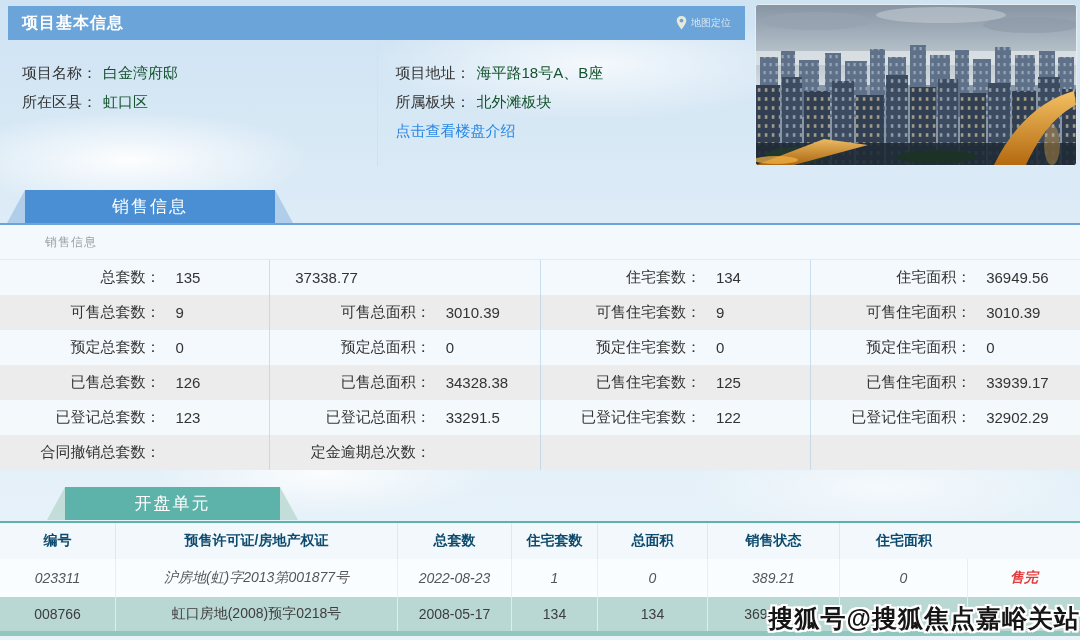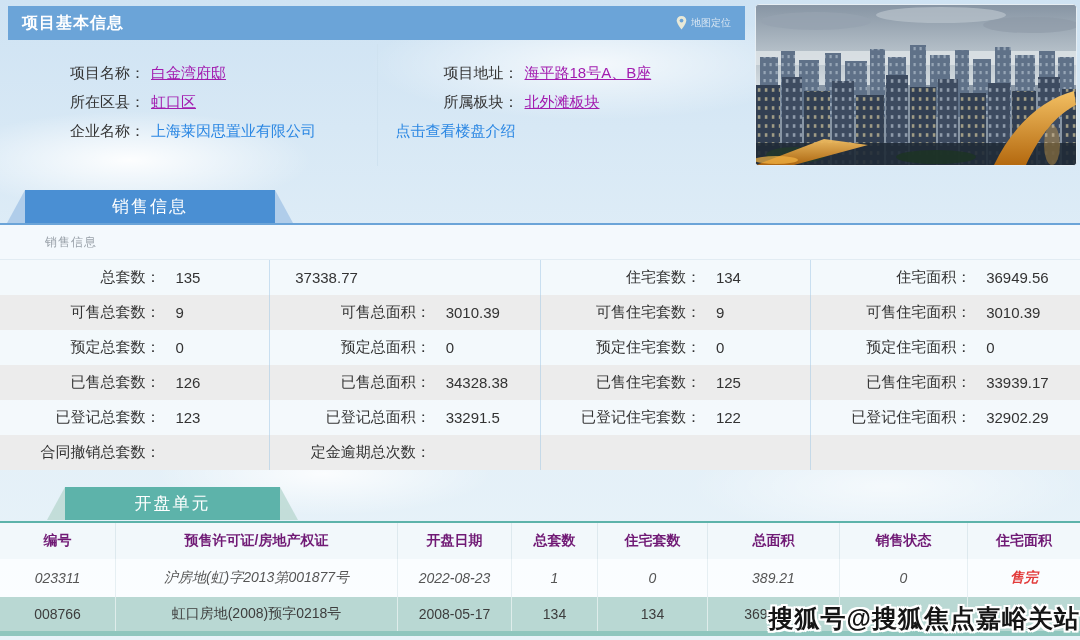--- a/index.html
+++ b/index.html
@@ -22,22 +22,22 @@
   
   .top{position:absolute;left:0;top:0;width:1080px;height:175px;}
   .bar{position:absolute;left:8px;top:6px;width:737px;height:34px;background:var(--header_blue);
        display:flex;align-items:center;justify-content:space-between;padding:0 14px;}
   .bar-title{color:#fff;font-size:16px;font-weight:bold;letter-spacing:1px;}
   .map-link{display:flex;align-items:center;gap:4px;color:#d9e6f2;font-size:10px;cursor:pointer;}
   .info-cols{position:absolute;left:8px;top:44px;width:737px;height:122px;display:flex;}
   .info-col{width:50%;padding:14px 12px 0 14px;}
   .info-col.right{border-left:1px solid #cfe2f0;padding-left:18px;}
   .field{font-size:15px;line-height:29px;white-space:nowrap;}
-  .field .lab{color:#333;margin-left:48px;}
-  .field .val{color:#a21caf;margin-left:6px;text-decoration:underline;}
+  .field .lab{color:#333;}
+  .field .val{color:#14532d;margin-left:6px;}
   .field .val.link, a.plain-link{color:var(--link_blue);text-decoration:none;cursor:pointer;}
   .detail-link{font-size:15px;line-height:29px;color:var(--link_blue);cursor:pointer;}
   .photo{position:absolute;left:755px;top:4px;width:322px;height:162px;border-radius:4px;
          overflow:hidden;border:1px solid #e6eef4;background:#8795a4;}
   .photo svg{display:block;width:100%;height:100%;}
   
   .tabwrap{position:absolute;height:33px;}
   .tab-shadow{position:absolute;left:0;top:0;width:100%;height:100%;
       clip-path:polygon(18px 0, calc(100% - 18px) 0, 100% 100%, 0 100%);opacity:.85;}
   .tab-main{position:absolute;left:18px;top:0;right:18px;height:100%;
@@ -62,21 +62,21 @@
   .scell:last-child{border-right:none;}
   .slabel{flex:1;text-align:right;font-size:15px;color:#333;}
   .svalue{width:42%;text-align:left;padding-left:15px;font-size:15px;color:#333;}
   
   .units-table{position:absolute;left:0;top:521px;width:1080px;font-size:14px;}
   .urow{display:grid;grid-template-columns:116px 282px 114px 86px 110px 132px 128px 1fr;}
   .ucell{display:flex;align-items:center;justify-content:center;text-align:center;
       border-right:1px solid #dde9ee;overflow:hidden;white-space:nowrap;}
   .urow .ucell:last-child{border-right:none;}
   .uhead{height:38px;background:#f2f8fb;border-top:2px solid var(--tab_teal);}
-  .uhead .ucell{color:#701a75;font-weight:bold;}
+  .uhead .ucell{color:#0c4a6e;font-weight:bold;}
   .ubody1{height:38px;background:rgba(252,254,255,.92);font-style:italic;}
   .ubody1 .ucell{color:#555;border-right:1px solid #e6eff3;}
   .ubody2{height:34px;background:var(--unit_row_teal);}
   .ubody2 .ucell{color:#3d3d3d;border-right:1px solid rgba(255,255,255,.55);}
   .status-red{color:var(--status_red)!important;font-weight:bold;}
   .bottom-strip{position:absolute;left:0;top:631px;width:1080px;height:5px;background:#8fc6be;}
   
   .watermark{position:absolute;right:0px;bottom:5px;font-size:25px;font-weight:bold;color:#151515;
       letter-spacing:1px;white-space:nowrap;
       text-shadow:-2px -2px 0 #fff,2px -2px 0 #fff,-2px 2px 0 #fff,2px 2px 0 #fff,0 2px 0 #fff,0 -2px 0 #fff,2px 0 0 #fff,-2px 0 0 #fff;}
@@ -95,23 +95,20 @@
       <span>地图定位</span>
     </span>
   </div>
   <div class="info-cols">
     <div class="info-col">
       <div class="field">
         <span class="lab">项目名称：</span><span class="val">白金湾府邸</span>
       </div>
       <div class="field">
         <span class="lab">所在区县：</span><span class="val">虹口区</span>
-      </div>
-      <div class="field">
-        <span class="lab">企业名称：</span><span class="val link">上海莱因思置业有限公司</span>
       </div>
     </div>
     <div class="info-col right">
       <div class="field">
         <span class="lab">项目地址：</span><span class="val">海平路18号A、B座</span>
       </div>
       <div class="field">
         <span class="lab">所属板块：</span><span class="val">北外滩板块</span>
       </div>
       <div class="detail-link">点击查看楼盘介绍</div>
@@ -308,21 +305,20 @@
 
 <div class="tabwrap units-tabwrap">
   <div class="tab-shadow"></div>
   <div class="tab-main">开盘单元</div>
 </div>
 
 <div class="units-table">
   <div class="urow uhead">
     <div class="ucell">编号</div>
     <div class="ucell">预售许可证/房地产权证</div>
-    <div class="ucell">开盘日期</div>
     <div class="ucell">总套数</div>
     <div class="ucell">住宅套数</div>
     <div class="ucell">总面积</div>
     <div class="ucell">销售状态</div>
     <div class="ucell">住宅面积</div>
   </div>
   <div class="urow ubody1">
     <div class="ucell">023311</div>
     <div class="ucell">沪房地(虹)字2013第001877号</div>
     <div class="ucell">2022-08-23</div>

